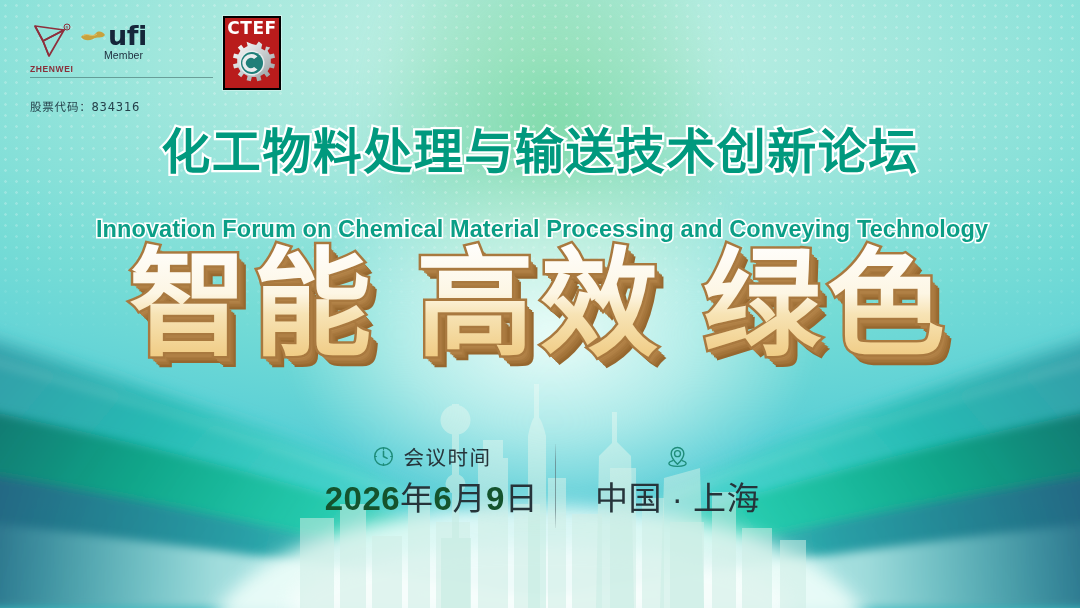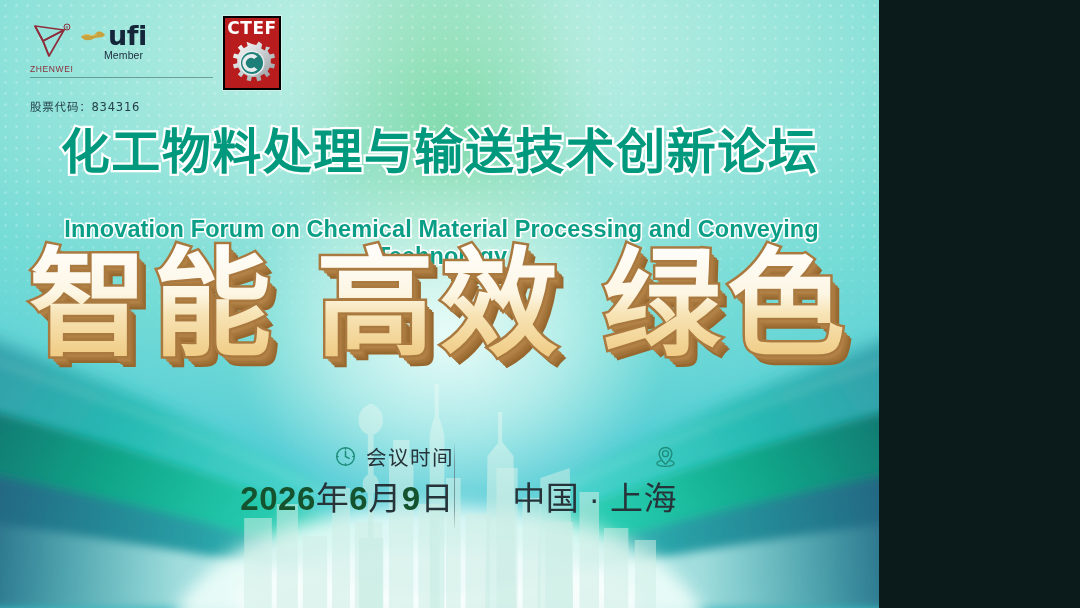--- a/index.html
+++ b/index.html
@@ -1,21 +1,21 @@
 <!DOCTYPE html>
 <html lang="zh-CN"><head>
 <meta charset="utf-8">
 <title>Forum Banner</title>
 <style>
   html,body{margin:0;padding:0;background:#0b1a1a;}
   *{box-sizing:border-box;}
 
   .stage{
     position:relative;
-    width:879px;height:608px;
+    width:1080px;height:608px;
     overflow:hidden;
     font-family:"Liberation Sans","DejaVu Sans",sans-serif;
     background:#7fe0d4;
     user-select:none;
   }
 
   
   .bg-base{
     position:absolute;inset:0;
     background:
@@ -63,21 +63,21 @@
   .ufi-word{
     font-family:"DejaVu Sans","Liberation Sans",sans-serif;
     font-size:27px;font-weight:700;letter-spacing:-.5px;
     color:#16263a;line-height:.9;
   }
   .ufi-sub{
     font-size:10.5px;color:#1d2c3c;letter-spacing:.1px;
     margin-left:24px;margin-top:1px;font-weight:400;
   }
   .zw-word{
-    font-size:8.5px;font-weight:400;letter-spacing:.6px;color:#8a2f3a;
+    font-size:8.5px;font-weight:700;letter-spacing:.6px;color:#8a2f3a;
     margin-top:1px;
   }
   .logo-left-row2{display:flex;align-items:center;gap:40px;margin-top:1px;}
   .logo-rule{
     width:183px;height:1px;background:rgba(40,70,70,.45);margin-top:3px;
   }
   .stock-code{
     margin-top:20px;
     font-size:11.5px;color:#24404a;letter-spacing:.8px;white-space:nowrap;
     font-family:"DejaVu Sans","Liberation Sans",sans-serif;
@@ -124,21 +124,21 @@
     position:absolute;left:0;right:0;top:238px;height:140px;z-index:5;
     display:flex;align-items:center;justify-content:center;
   }
   .slogan svg{display:block;width:760px;height:150px;overflow:visible;}
 
   
   .info{
     position:absolute;left:0;right:0;top:440px;z-index:6;
     display:flex;justify-content:center;align-items:flex-start;
   }
-  .info-col{display:flex;flex-direction:column;align-items:flex-end;}
+  .info-col{display:flex;flex-direction:column;align-items:center;}
   .info-col.time{width:252px;padding-left:6px;}
   .info-col.place{width:222px;padding-left:22px;}
   .info-head{display:flex;align-items:center;gap:9px;height:32px;}
   .info-icon{width:23px;height:23px;display:block;flex:0 0 auto;}
   .info-label{
     font-size:20.5px;color:#26343a;font-weight:400;letter-spacing:1.5px;
     font-family:"Liberation Sans","DejaVu Sans",sans-serif;
   }
   .info-value{
     margin-top:9px;font-size:33px;letter-spacing:.5px;line-height:1.12;

